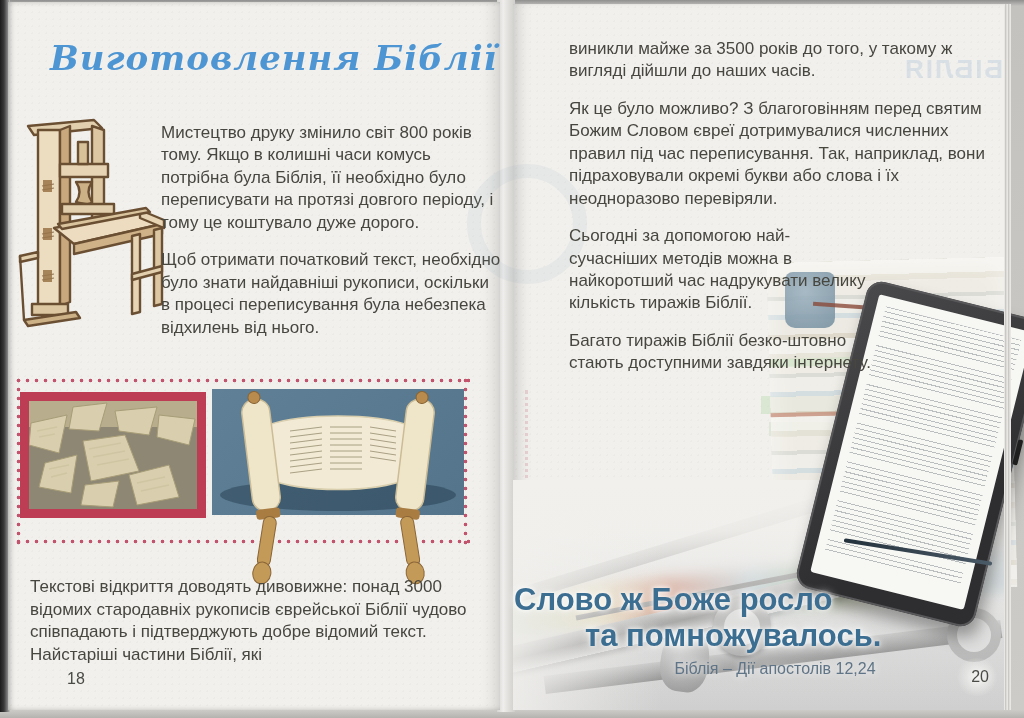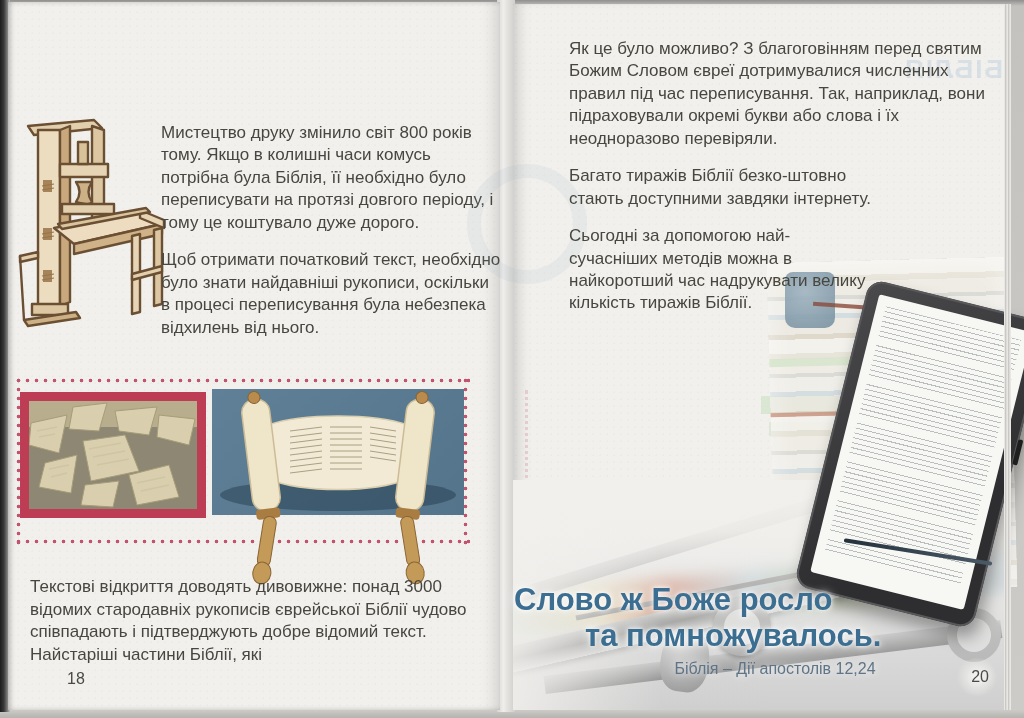--- a/index.html
+++ b/index.html
@@ -146,20 +146,21 @@
 </style>
 </head>
 <body>
 
 <div class="scan">
   <div class="edge-left"></div>
   <div class="gutter"></div>
 
   <div class="page left">
 
+    <h1 class="title">Виготовлення Біблії</h1>
 
     <div class="press-figure">
       <svg width="155" height="235" viewBox="0 0 155 235">
         <g stroke="#6b4f33" stroke-width="2.4" stroke-linejoin="round" fill="#ead9bd">
 
           <polygon points="14,20 80,14 88,22 20,29" fill="#e2cfae"></polygon>
 
           <rect x="24" y="24" width="22" height="176" fill="#ecdcc0"></rect>
           <polygon points="46,24 56,20 56,196 46,200" fill="#c8a87c"></polygon>
 
@@ -338,23 +339,24 @@
 
     <div class="tablet">
       <div class="tablet-screen">
         <div class="tablet-text"></div>
       </div>
       <div class="tablet-btn"></div>
     </div>
     <div class="stylus"></div>
 
     <div class="rcol">
+      <p>виникли майже за 3500 років до того, у такому ж вигляді дійшли  до наших часів.</p>
       <p>Як це було можливо? З благоговінням  перед святим Божим Словом євреї дотримувалися численних правил під час переписування. Так, наприклад, вони підраховували окремі букви або слова і їх неодноразово перевіряли.</p>
+      <p class="narrow">Сьогодні за допомогою най-сучасніших методів можна в найкоротший час надрукувати велику кількість тиражів Біблії.</p>
       <p class="narrow">Багато тиражів Біблії безко-штовно стають доступними завдяки інтернету.</p>
-      <p class="narrow">Сьогодні за допомогою най-сучасніших методів можна в найкоротший час надрукувати велику кількість тиражів Біблії.</p>
     </div>
 
     <div class="quote">
       <div class="quote-l1">Слово ж Боже росло</div>
       <div class="quote-l2">та помножувалось.</div>
       <div class="quote-cite">Біблія – Дії апостолів 12,24</div>
     </div>
 
     <div class="pagenum-halo"></div>
     <div class="pagenum right19">20</div>

